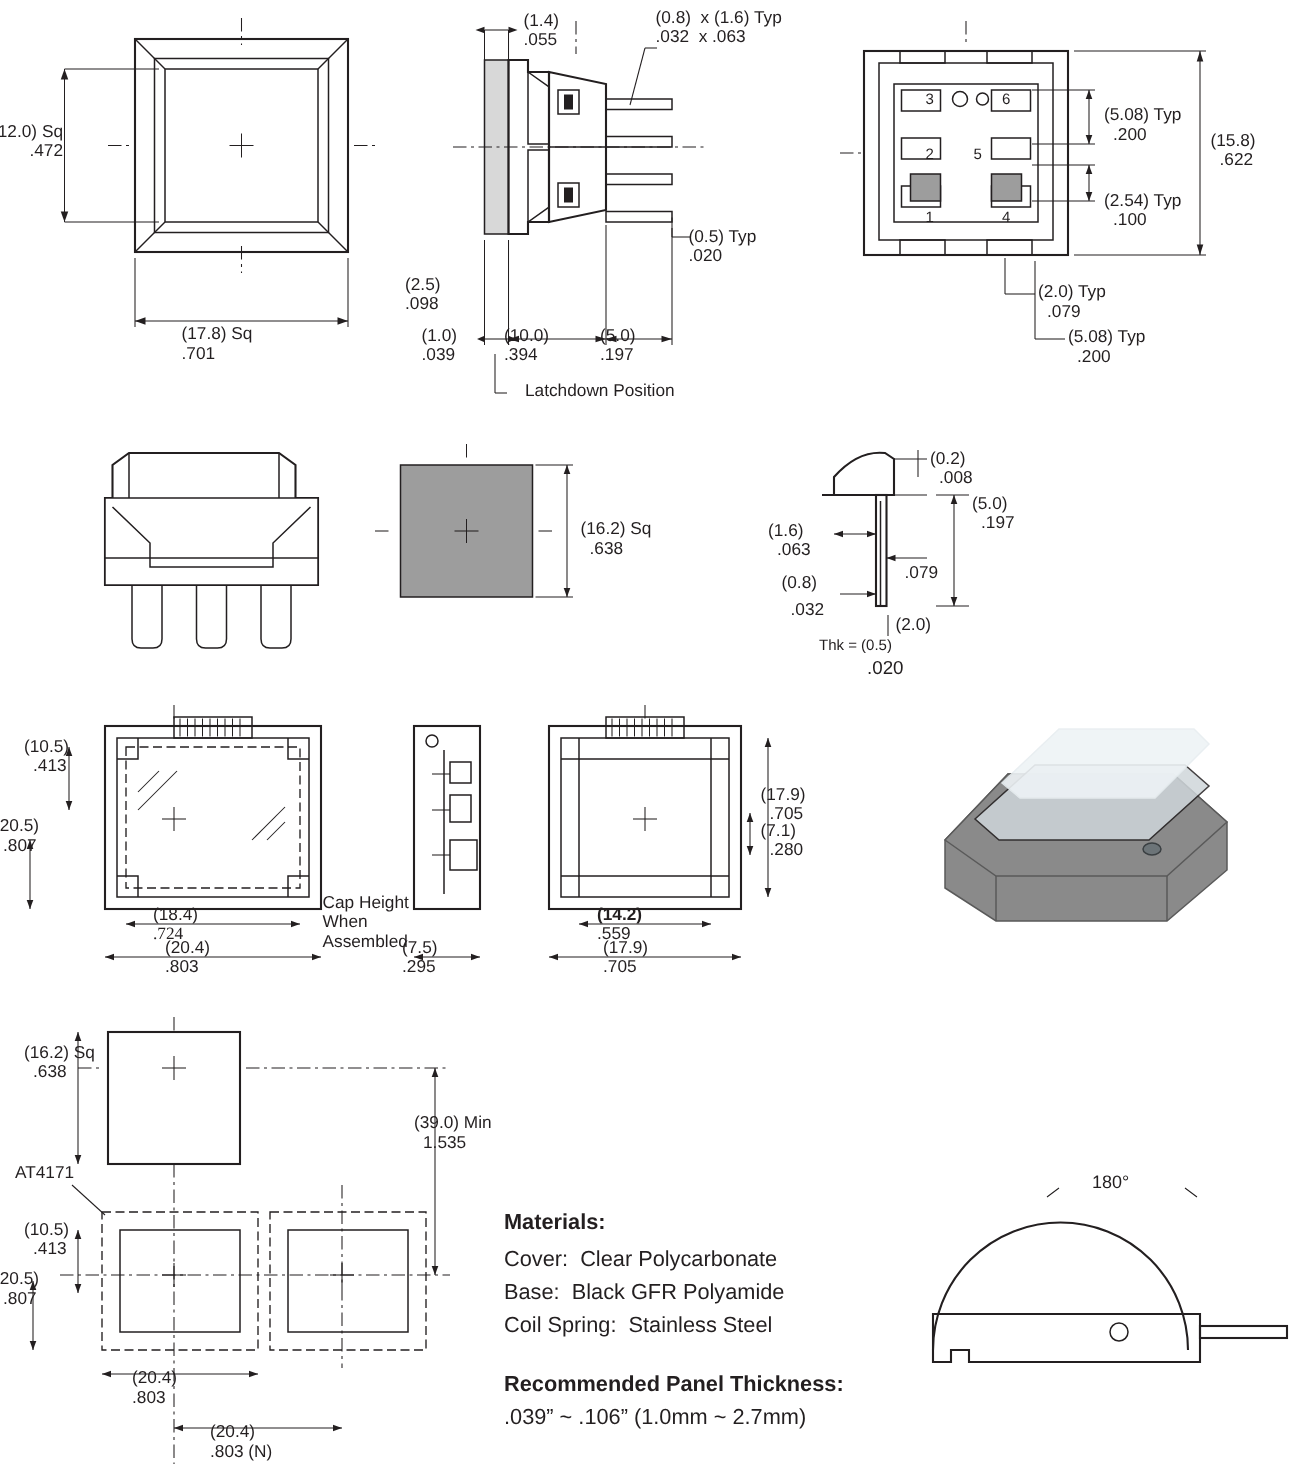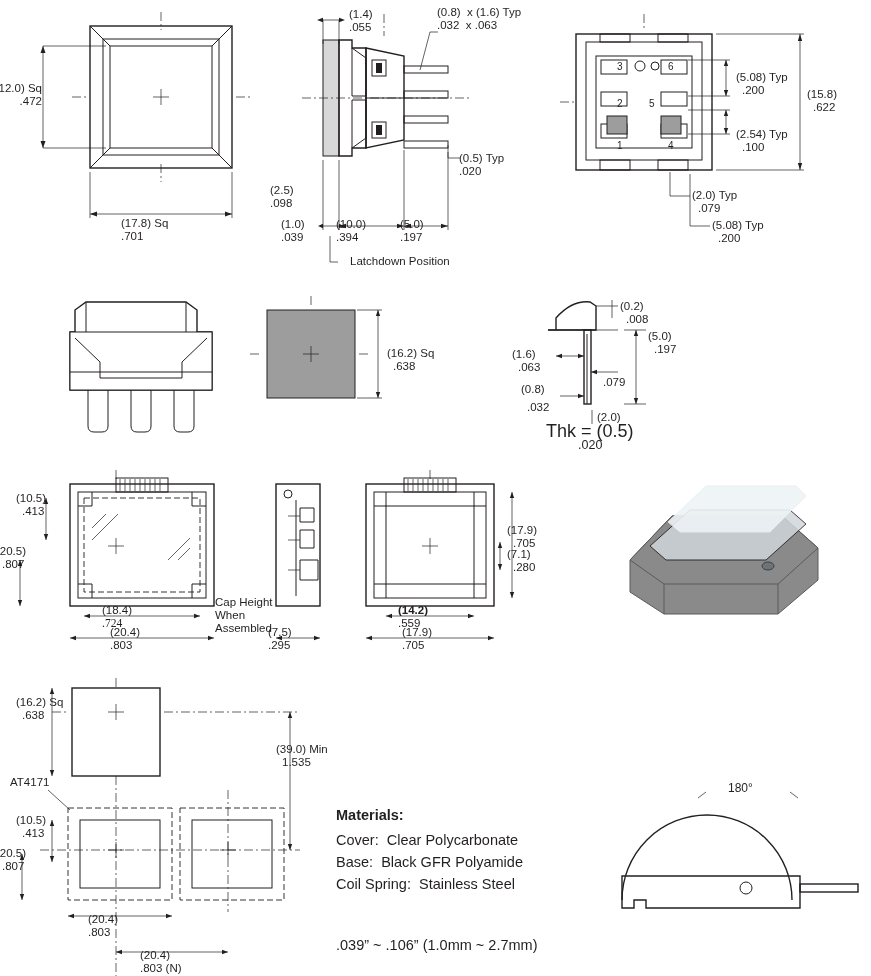--- a/index.html
+++ b/index.html
@@ -424,21 +424,21 @@
 <div class="dim" style="left:620px;top:300px;"><span>(0.2)</span></div>
 <div class="dim" style="left:626px;top:313px;"><span>.008</span></div>
 <div class="dim" style="left:648px;top:330px;"><span>(5.0)</span></div>
 <div class="dim" style="left:654px;top:343px;"><span>.197</span></div>
 <div class="dim" style="left:512px;top:348px;"><span>(1.6)</span></div>
 <div class="dim" style="left:518px;top:361px;"><span>.063</span></div>
 <div class="dim" style="left:597px;top:363px;margin-top:48px;"><span>(2.0)</span></div>
 <div class="dim" style="left:603px;top:376px;"><span>.079</span></div>
 <div class="dim" style="left:521px;top:383px;"><span>(0.8)</span></div>
 <div class="dim" style="left:527px;top:401px;"><span>.032</span></div>
-<div class="dim" style="left:546px;top:425px;font-size:18px;"><span>Thk = (0.5)</span></div>
+<div class="dim" style="left:546px;top:425px;font-size:10px;"><span>Thk = (0.5)</span></div>
 <div class="dim" style="left:578px;top:439px;font-size:12.5px;"><span>.020</span></div>
 
 <div class="dim" style="left:16px;top:492px;"><span>(10.5)</span></div>
 <div class="dim" style="left:22px;top:505px;"><span>.413</span></div>
 <div class="dim" style="left:-4px;top:545px;"><span>(20.5)</span></div>
 <div class="dim" style="left:2px;top:558px;"><span>.807</span></div>
 <div class="dim c" style="left:102px;top:604px;width:64px;"><span>(18.4)</span></div>
 <div class="dim c" style="left:102px;top:617px;width:64px;font-family:Liberation Serif, serif;"><span>.724</span></div>
 <div class="dim c" style="left:110px;top:626px;width:64px;"><span>(20.4)</span></div>
 <div class="dim c" style="left:110px;top:639px;width:64px;"><span>.803</span></div>
@@ -471,15 +471,16 @@
 <div class="dim c" style="left:88px;top:926px;width:64px;"><span>.803</span></div>
 <div class="dim c" style="left:140px;top:949px;width:64px;"><span>(20.4)</span></div>
 <div class="dim c" style="left:140px;top:962px;width:64px;"><span>.803 (N)</span></div>
 
 <div class="dim" style="left:728px;top:782px;font-size:12px;"><span>180°</span></div>
 
 <div class="mat bold" style="left:336px;top:806px;"><span>Materials:</span></div>
 <div class="mat" style="left:336px;top:831px;"><span>Cover:  Clear Polycarbonate</span></div>
 <div class="mat" style="left:336px;top:853px;"><span>Base:  Black GFR Polyamide</span></div>
 <div class="mat" style="left:336px;top:875px;"><span>Coil Spring:  Stainless Steel</span></div>
+<div class="mat bold" style="left:336px;top:914px;"><span>Recommended Panel Thickness:</span></div>
 <div class="mat" style="left:336px;top:936px;text-align:right;"><span>.039” ~ .106” (1.0mm ~ 2.7mm)</span></div>
 
 </div>
 
 </body></html>

